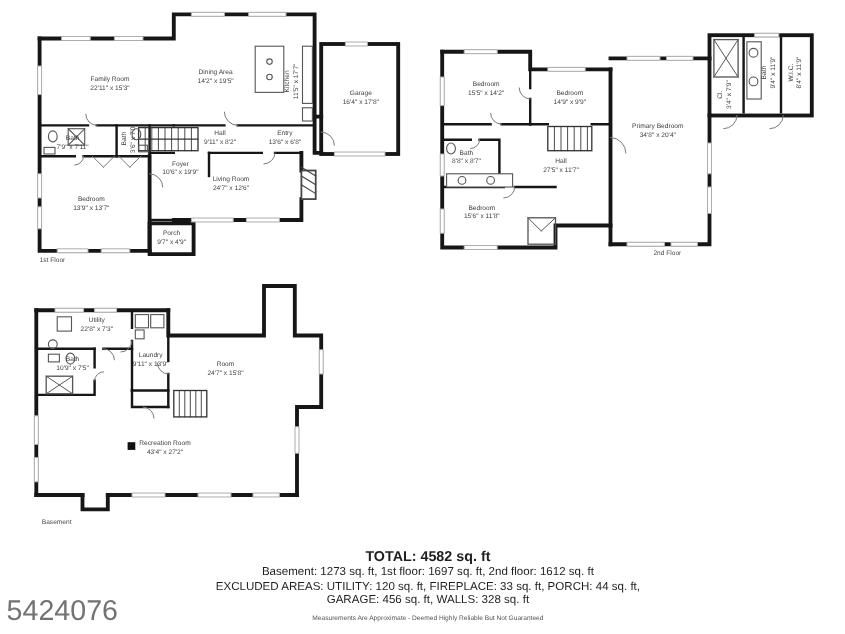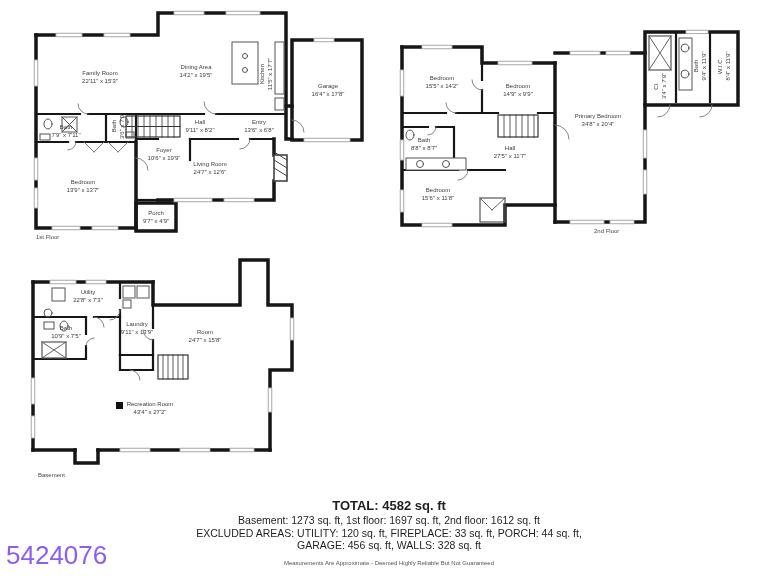--- a/index.html
+++ b/index.html
@@ -9,21 +9,21 @@
   .plan-wrap svg{position:absolute;left:0;top:0;overflow:visible;}
   .room-label{position:absolute;transform:translate(-50%,-50%);text-align:center;
               color:#3d3d3d;font-size:6px;line-height:1.25;white-space:nowrap;}
   .room-label .rn{display:block;}
   .room-label.vert{transform:translate(-50%,-50%) rotate(-90deg);}
   .floor-caption{position:absolute;font-size:6px;color:#4a4a4a;}
   .footer{position:absolute;left:5px;top:498px;width:768px;text-align:center;color:#1f1f1f;}
   .footer .total{font-size:13px;font-weight:bold;margin-bottom:1px;}
   .footer .line{font-size:10.5px;line-height:1.2;}
   .footer .disclaimer{font-size:6px;color:#555;margin-top:8px;}
-  .listing-number{position:absolute;left:6px;top:540px;font-size:26px;color:#8b5cf6;}
+  .listing-number{position:absolute;left:6px;top:540px;font-size:26px;color:#737373;}
 </style>
 </head>
 <body>
 
 <div class="plan-wrap" style="left:28px;top:8px;width:350px;height:250px">
   <svg width="350" height="250" viewBox="0 0 350 250">
     <g stroke="#161616" fill="none" stroke-linecap="square">
 
       <g stroke-width="3.5">
         <path d="M8 27 H130 V5 H258 V98"></path>

